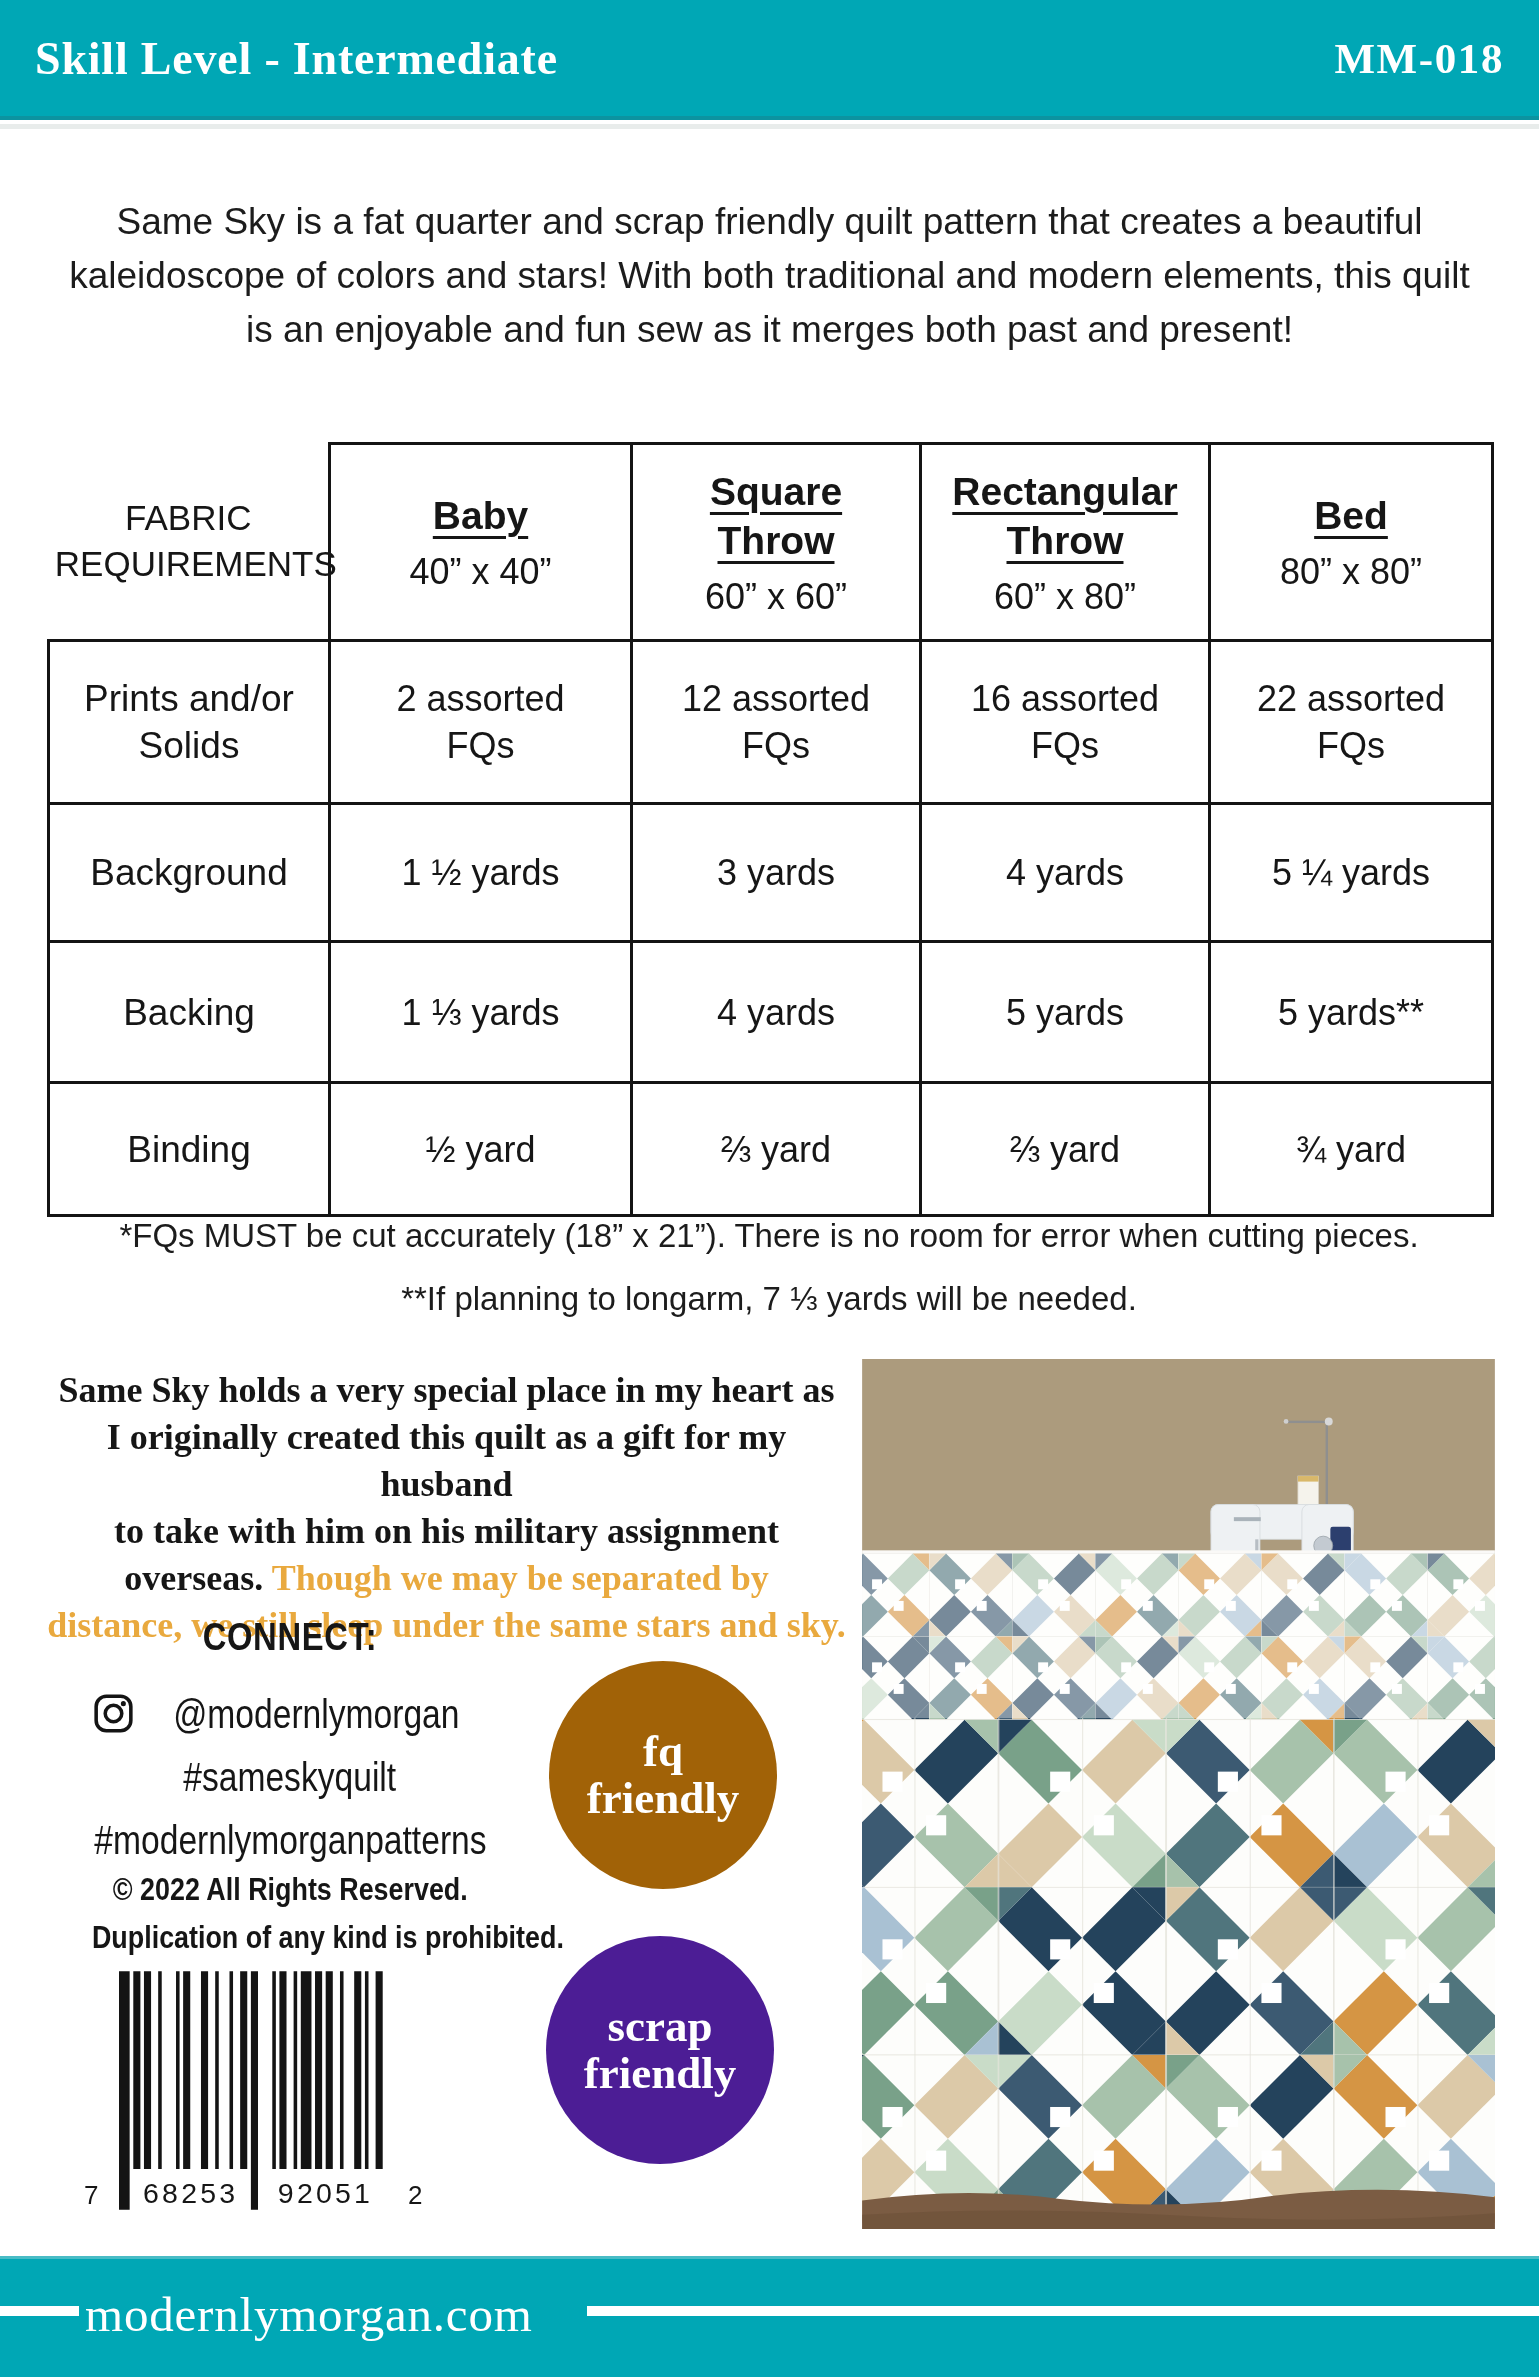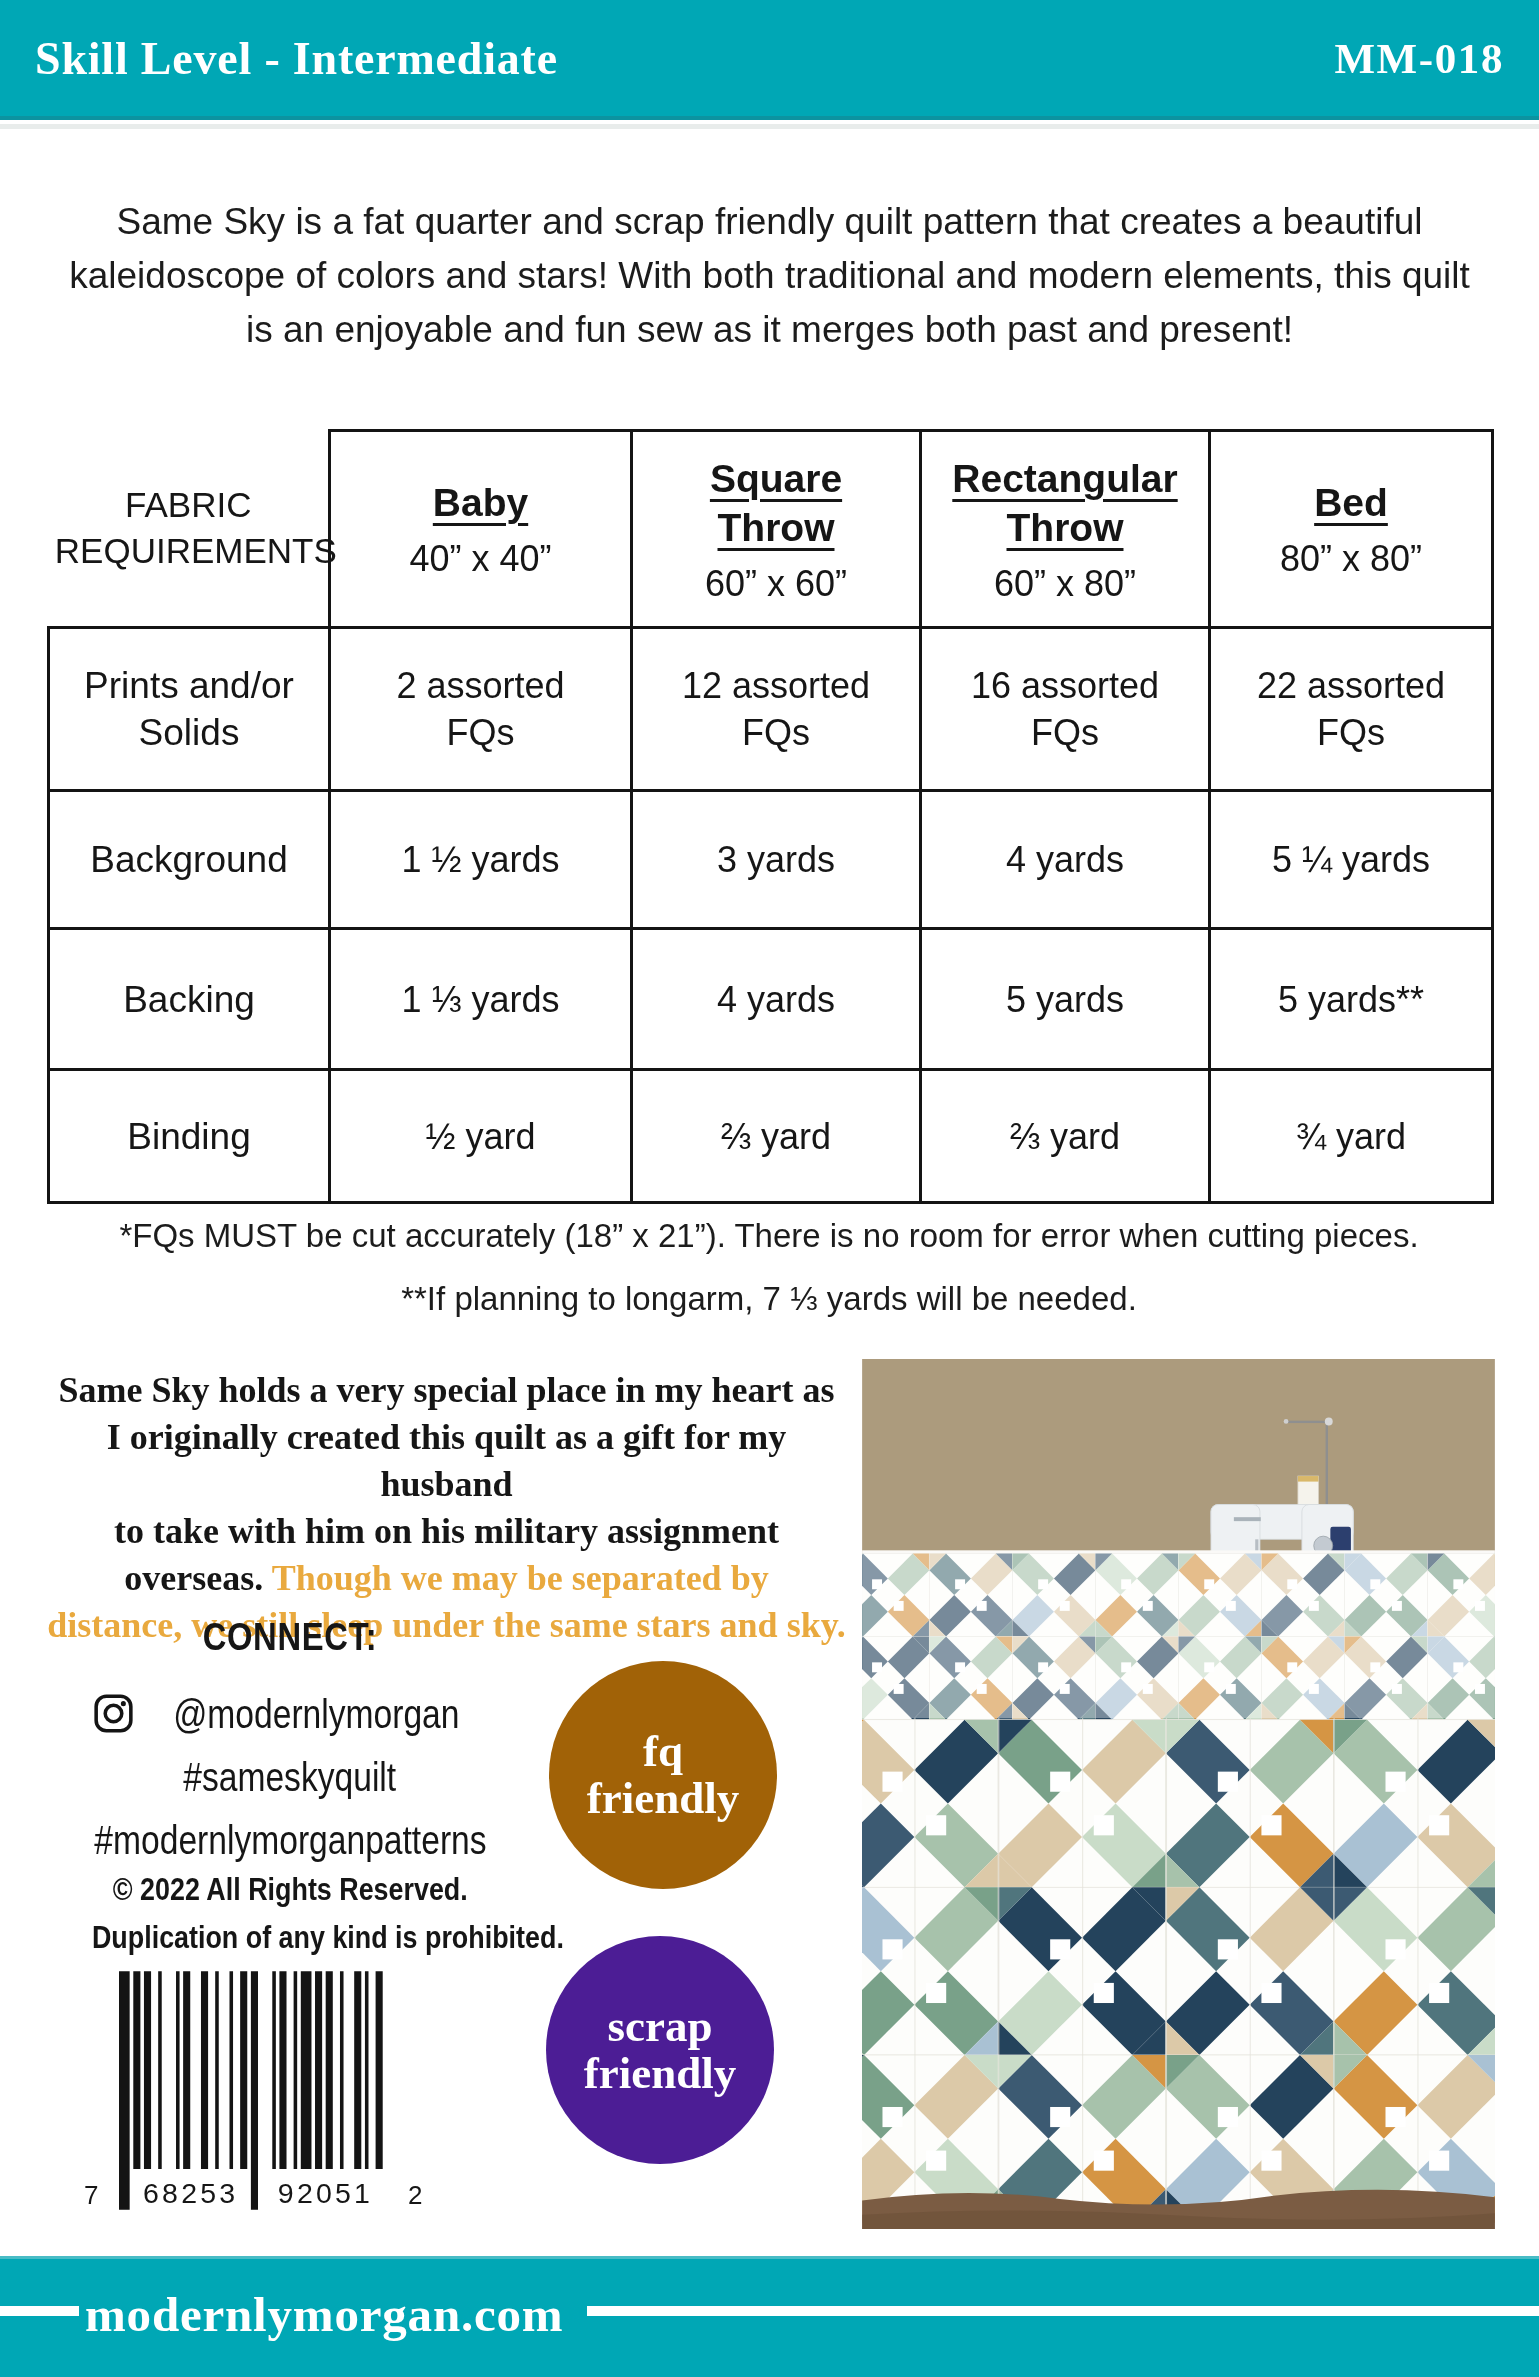--- a/index.html
+++ b/index.html
@@ -13,21 +13,21 @@
   .topbar .bantext{font-family:"Liberation Serif", serif;font-weight:bold;color:#ffffff;}
   .skill{font-size:46px;letter-spacing:0.8px;}
   .patno{font-size:43px;letter-spacing:1.6px;}
   .topedge{position:absolute;left:0;top:124px;width:100%;height:4.7px;background:#e8eceb;}
 
   
   .intro{position:absolute;left:63px;top:158px;width:1413px;text-align:center;
          font-size:37px;line-height:54px;font-weight:400;color:#1c1c1c;letter-spacing:0px;}
 
   
-  table.ftable{position:absolute;left:47px;top:429px;width:1443px;border-collapse:collapse;
+  table.ftable{position:absolute;left:47px;top:442px;width:1443px;border-collapse:collapse;
                table-layout:fixed;}
   .ftable td,.ftable th{border:3.2px solid #141414;text-align:center;vertical-align:middle;
                         padding:0 6.3px;font-weight:400;}
   .ftable col.c0{width:281px;} .ftable col.c1{width:302px;} .ftable col.c2{width:289px;}
   .ftable col.c3{width:289px;} .ftable col.c4{width:283px;}
   .ftable tr.hrow{height:197px;} .ftable tr.r0{height:163px;} .ftable tr.r1{height:138px;}
   .ftable tr.r2{height:141px;} .ftable tr.r3{height:133px;}
   td.corner{border-top:none !important;border-left:none !important;
             font-size:35px;line-height:46px;letter-spacing:0px;}
   .hline{display:block;font-size:39px;font-weight:bold;line-height:49px;
@@ -79,21 +79,21 @@
   
   .photo{position:absolute;left:862px;top:1359px;width:633px;height:870px;overflow:hidden;}
 
   
   .botbar{position:absolute;left:0;top:2256px;width:100%;height:122px;background:#00a7b5;
           border-top:3.2px solid #49bcc6;}
   .botline{position:absolute;top:47px;height:10.3px;background:#ffffff;}
   .botline.l{left:0;width:79px;}
   .botline.r{left:587px;right:0;width:auto;}
   .website{position:absolute;left:85px;top:27px;font-family:"Liberation Serif", serif;
-           font-weight:bold;font-size:49px;color:#ffffff;letter-spacing:0.8px;}
+           font-weight:normal;font-size:49px;color:#ffffff;letter-spacing:0.8px;}
 </style>
 </head>
 <body>
 
 <div class="page">
 
   <div class="topbar">
     <span class="bantext skill">Skill Level - Intermediate</span>
     <span class="bantext patno">MM-018</span>
   </div>

